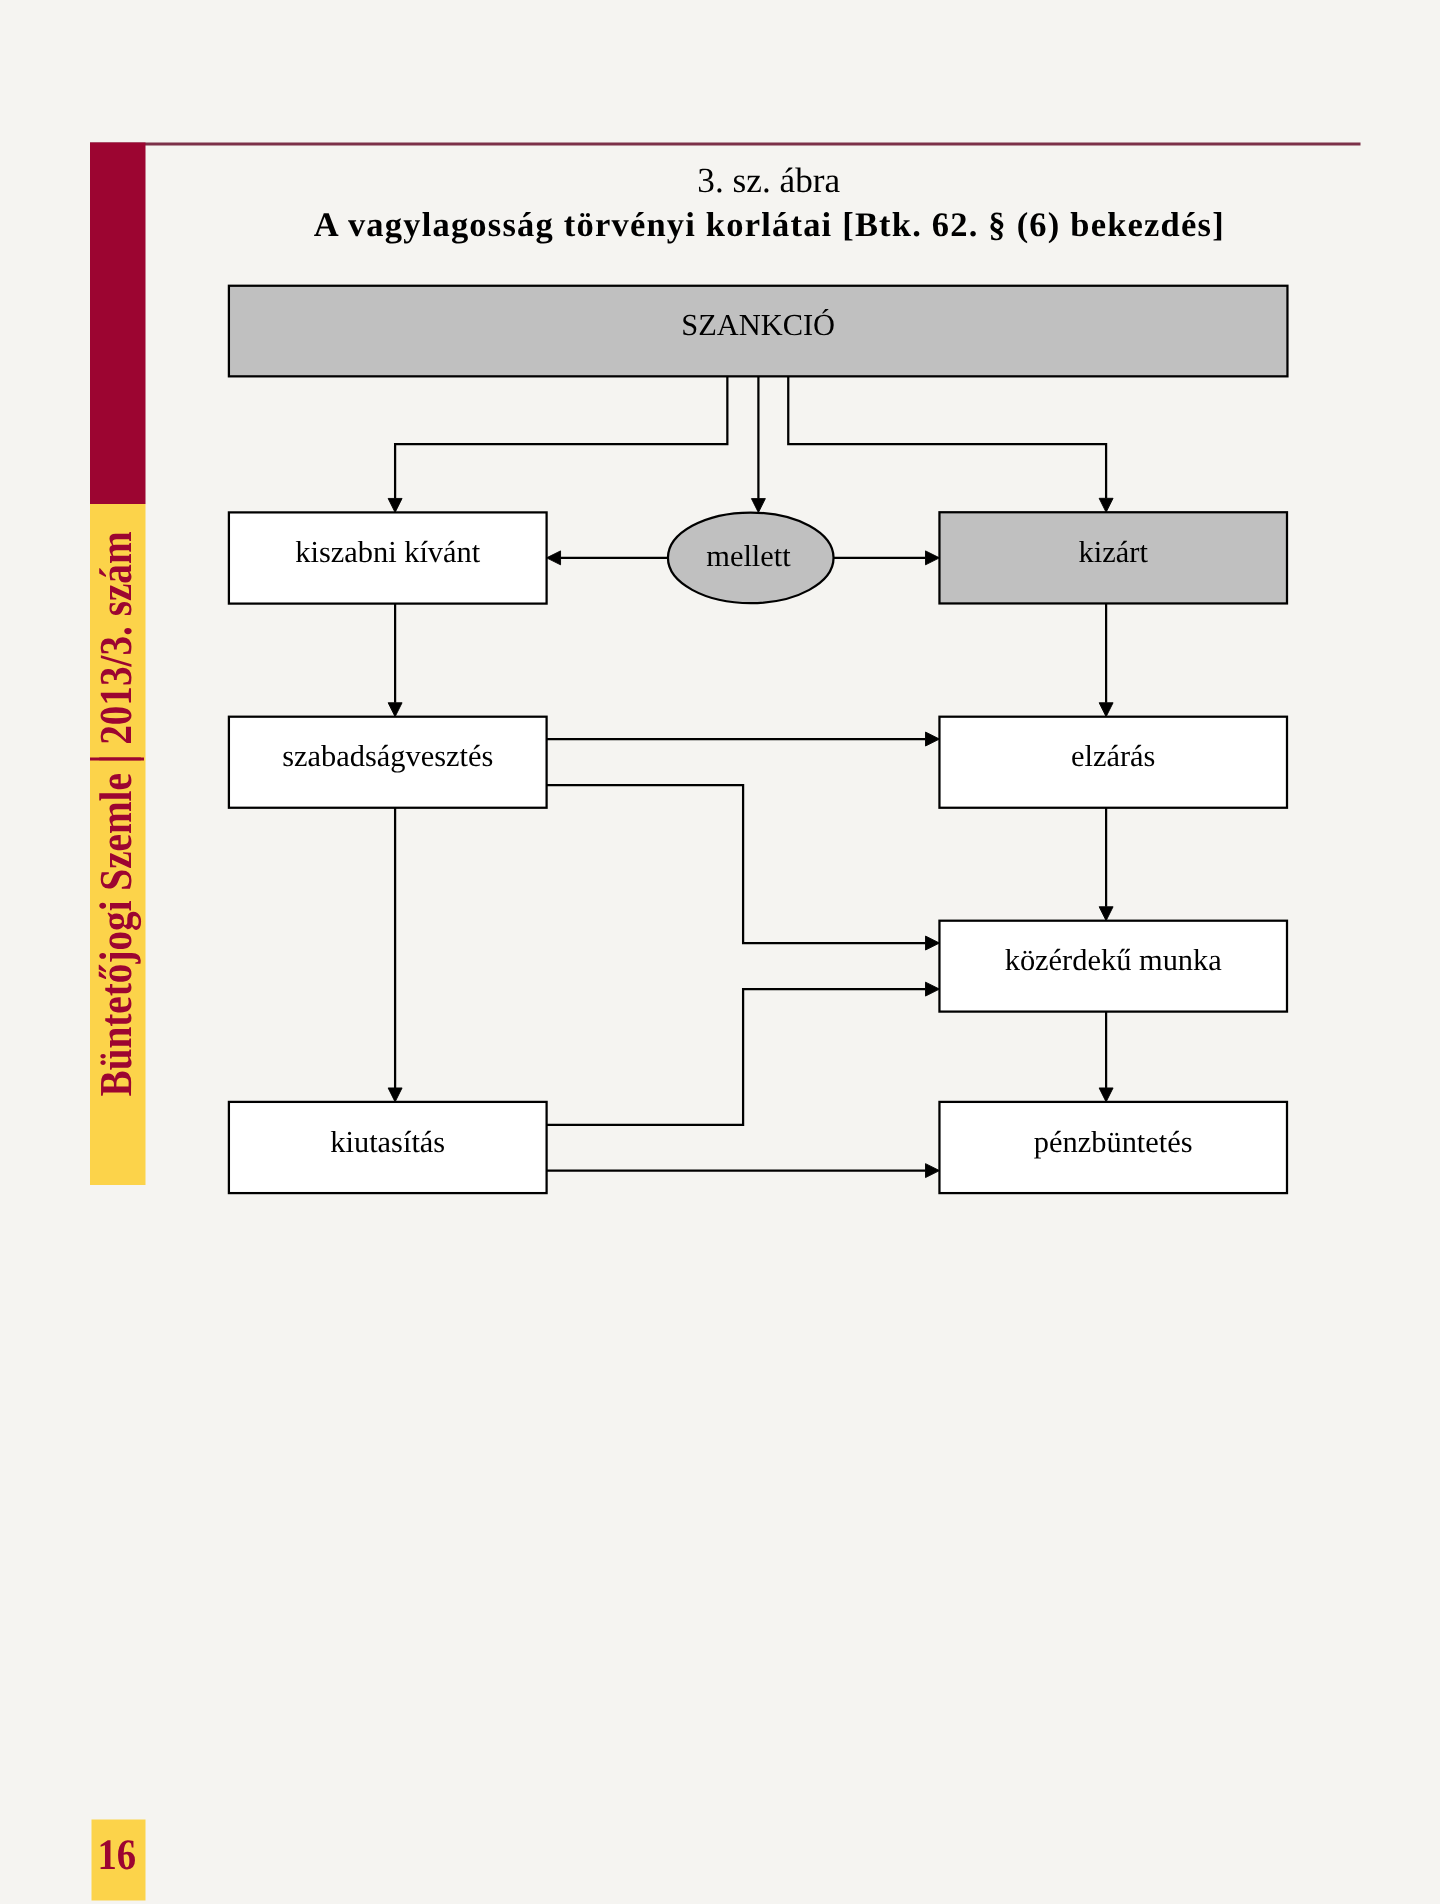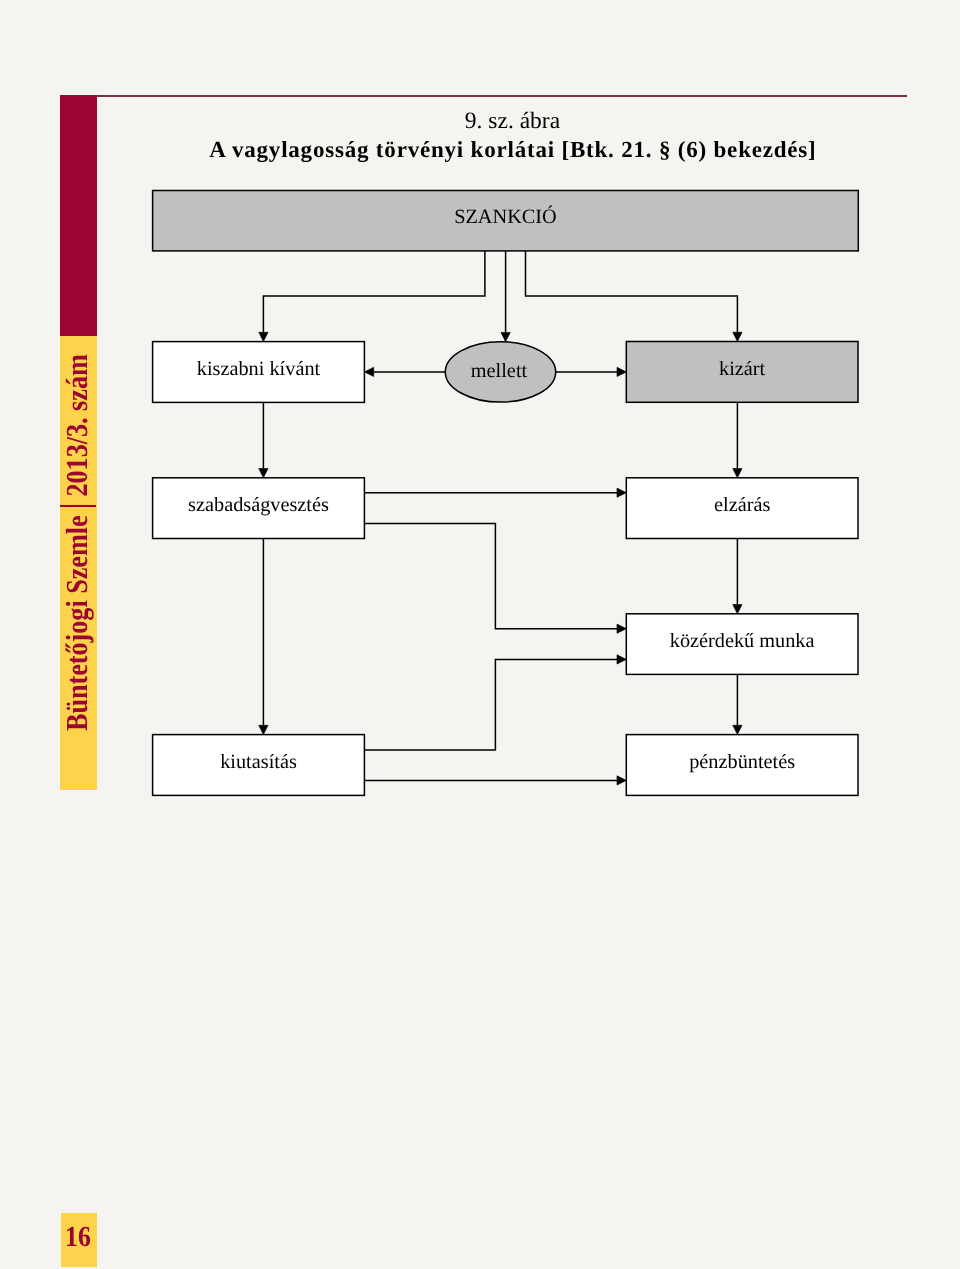--- a/index.html
+++ b/index.html
@@ -26,22 +26,22 @@
 <body>
 
 <div class="page">
   <div id="rule"></div>
   <div id="sbred"></div>
   <div id="sbyellow"></div>
   <div id="sblabel"><span>Büntetőjogi Szemle | 2013/3. szám</span></div>
   <div id="sbsep"></div>
   <div id="pagenumbg"></div>
   <div id="pagenum">16</div>
-  <div id="cap1">9. sz. ábra</div>
-  <div id="cap2">A vagylagosság törvényi korlátai [Btk. 21. § (6) bekezdés]</div>
+  <div id="cap1">3. sz. ábra</div>
+  <div id="cap2">A vagylagosság törvényi korlátai [Btk. 62. § (6) bekezdés]</div>
   <svg id="chart" width="960" height="1269">
       <g>
         <g>
           <path d="M484.9 250.9 L484.9 296.1 L263.4 296.1 L263.4 332.3" fill="none" stroke="#000000" stroke-width="1.5"></path>
           <polygon points="258.75,332.3 268.04999999999995,332.3 263.4,341.6" fill="#000000" stroke="#000000" stroke-width="0.6"></polygon>
         </g>
         <g>
           <path d="M505.6 250.9 L505.6 332.4" fill="none" stroke="#000000" stroke-width="1.5"></path>
           <polygon points="500.95000000000005,332.4 510.25,332.4 505.6,341.7" fill="#000000" stroke="#000000" stroke-width="0.6"></polygon>
         </g>

